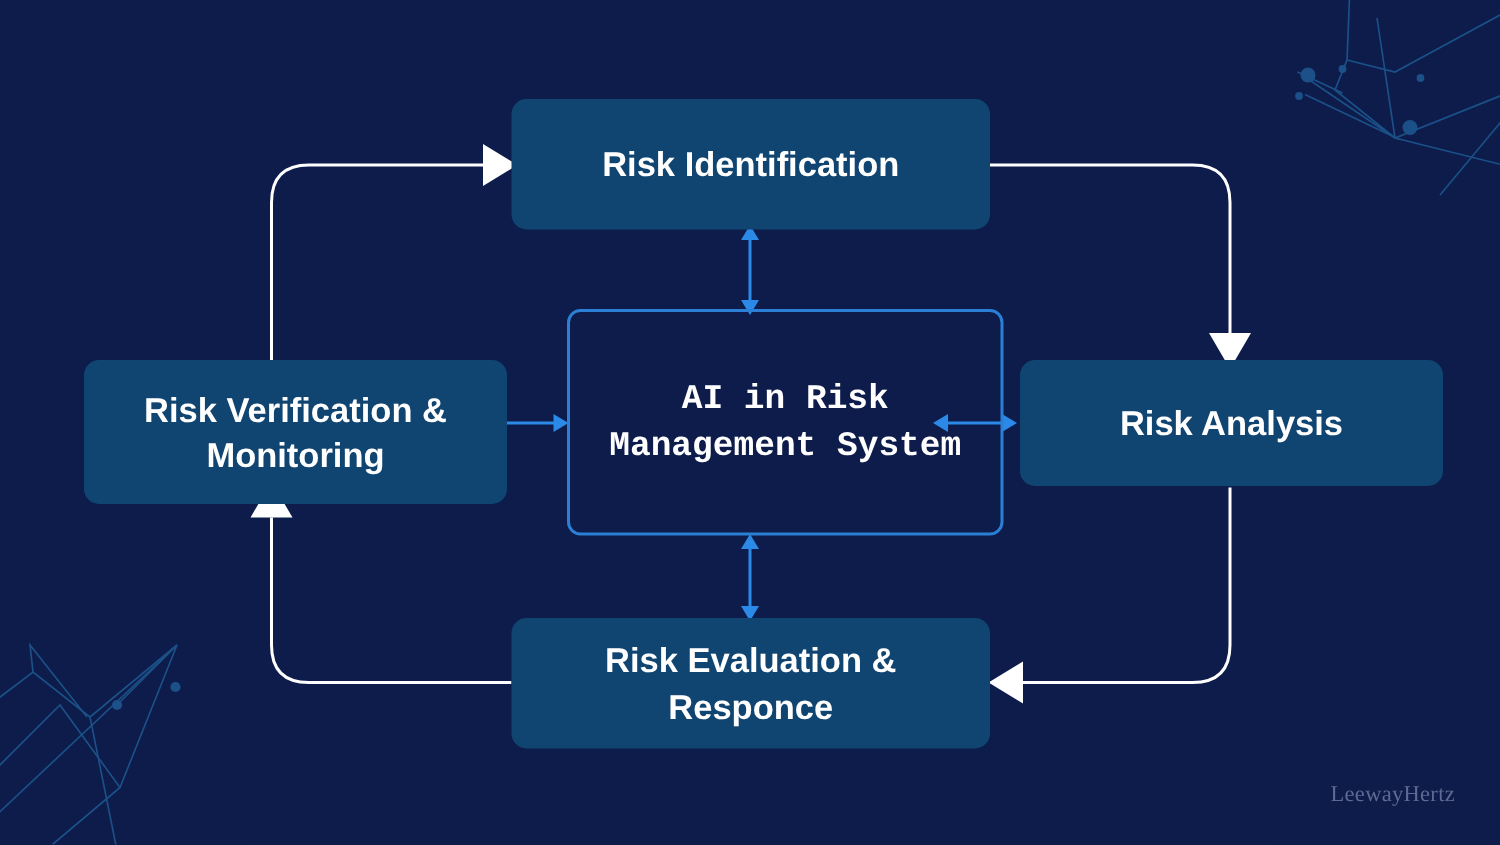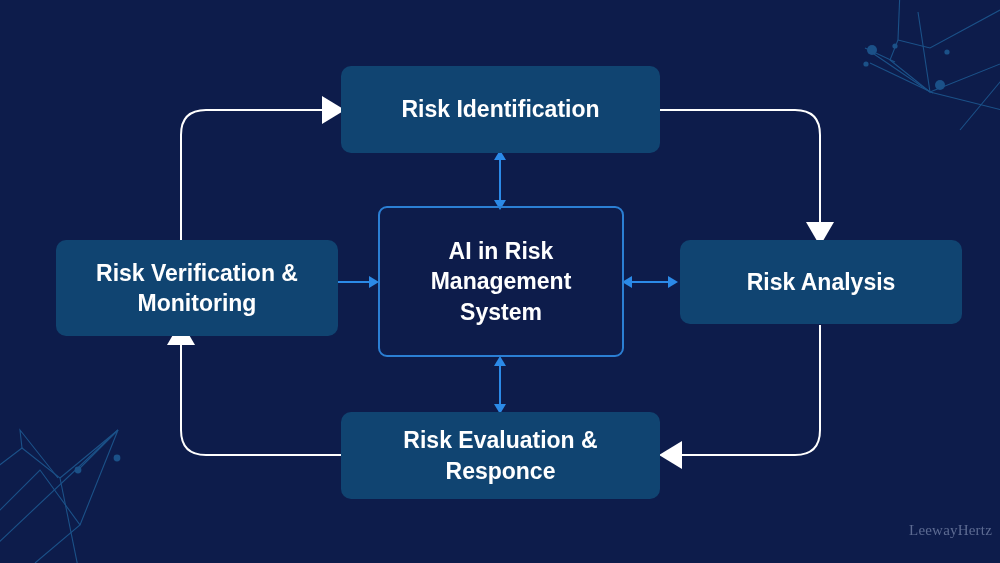--- a/index.html
+++ b/index.html
@@ -30,26 +30,26 @@
     background:transparent;
     border:2px solid #2b7fd4;
     border-radius:9px;
     font-weight:700;
   }
 
   #node-top   {left:341px;top:66px; width:319px;height:87px;}
   #node-left  {left:56px; top:240px;width:282px;height:96px;}
   #node-right {left:680px;top:240px;width:282px;height:84px;}
   #node-bottom{left:341px;top:412px;width:319px;height:87px;text-align:center;}
-  #node-center{left:378px;top:206px;width:246px;height:151px;}
+  #node-center{left:378px;top:206px;width:291px;height:151px;font-family:Liberation Mono, monospace;}
 
   .svg-layer{position:absolute;left:0;top:0;width:1000px;height:563px;}
 
   .watermark{
-    position:absolute;right:8px;bottom:24px;
+    position:absolute;right:30px;bottom:24px;
     font-family:"Liberation Serif", serif;
     font-size:15px;
     color:#5d6b92;
     letter-spacing:.2px;
   }
 </style>
 </head>
 <body>
 
 <div id="stage">

